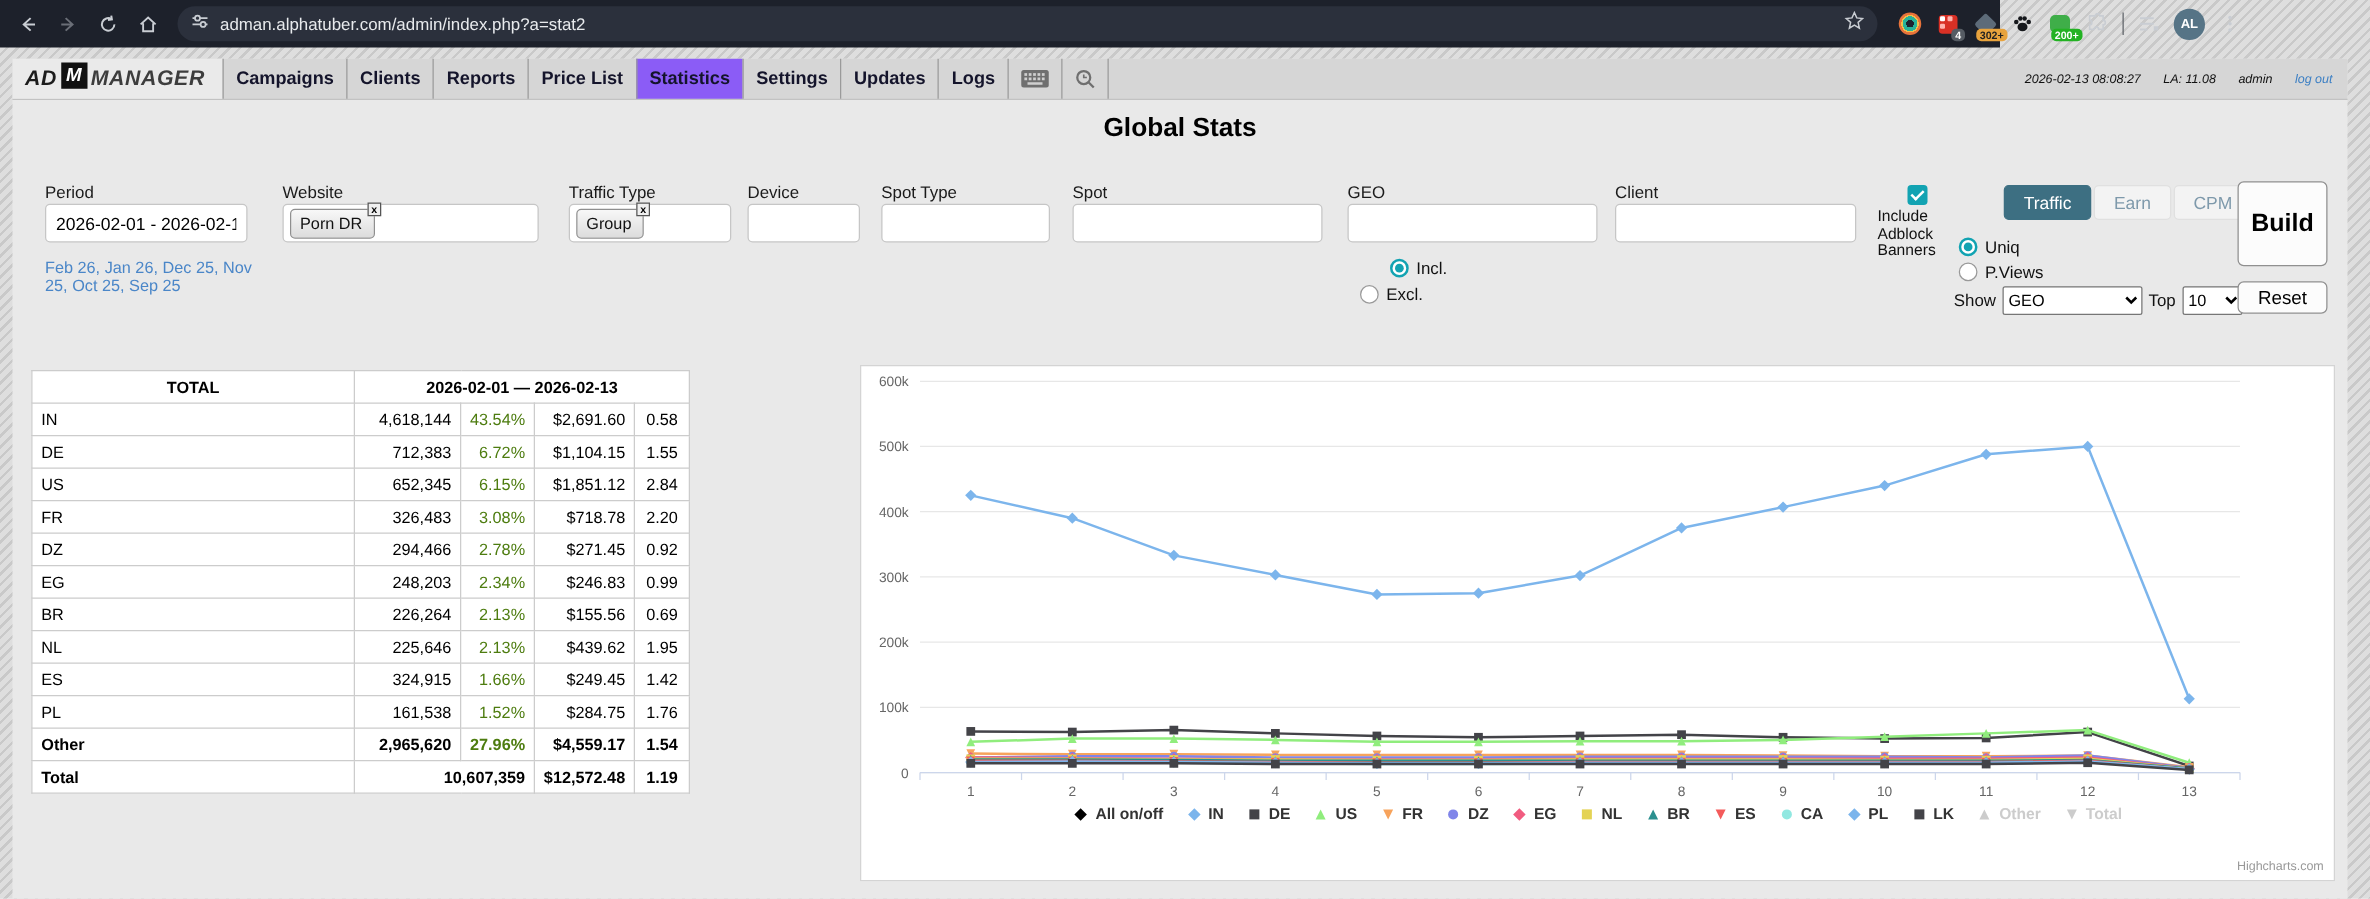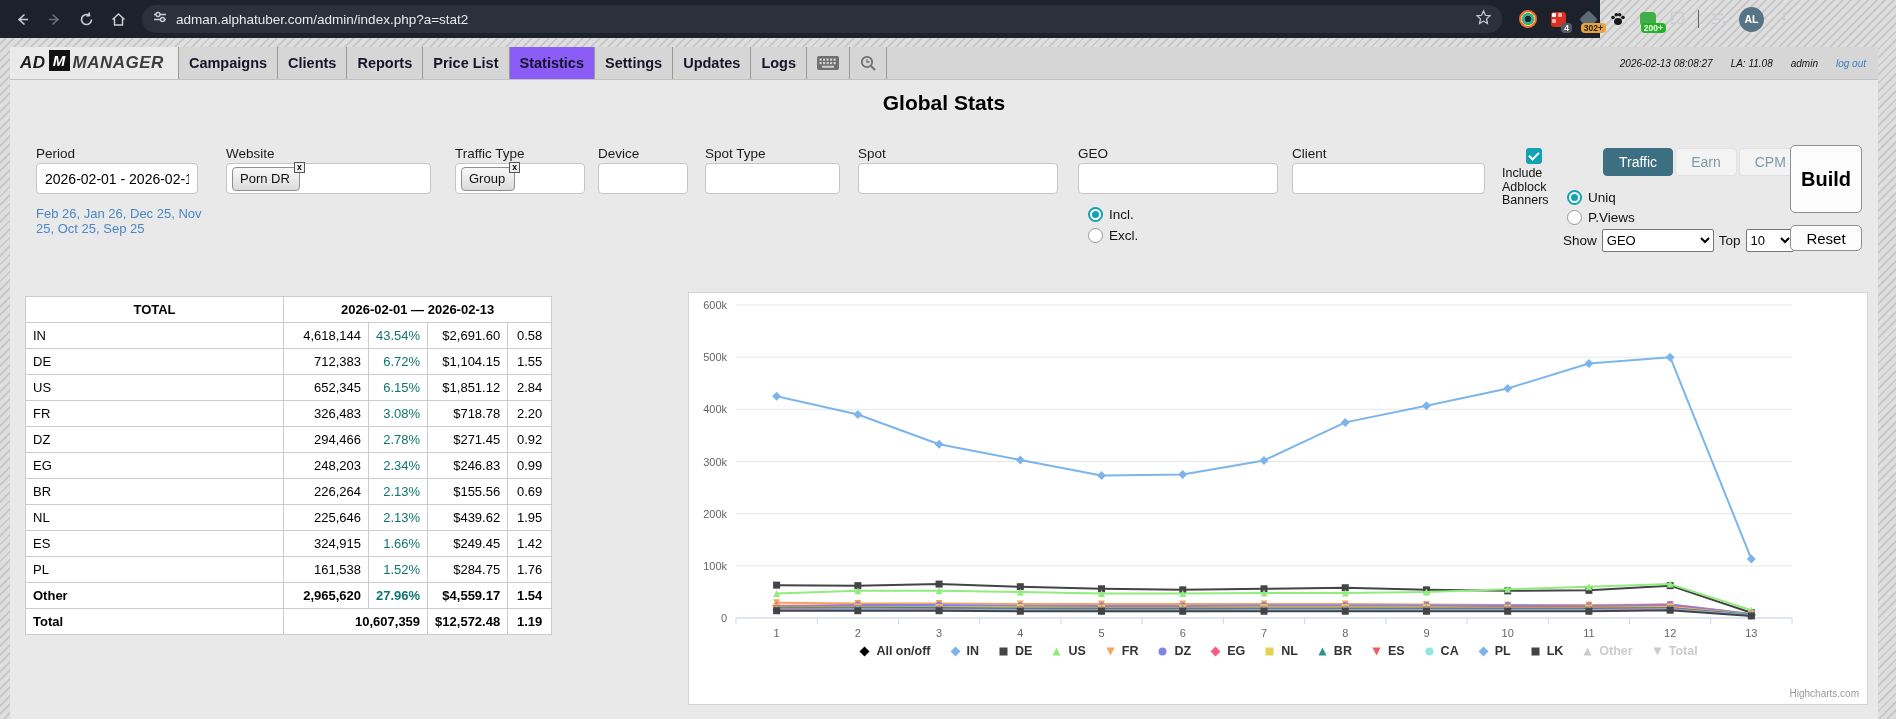--- a/index.html
+++ b/index.html
@@ -83,21 +83,21 @@
   .show-row { position:absolute; display:flex; align-items:center; gap:5px; font-size:13.5px; color:#111; }
   .sel { font-family:inherit; font-size:13px; height:23px; border:1px solid #767676; border-radius:2px; background:#fff; }
   .big-btn { position:absolute; background:#fcfcfc; border:1px solid #909090; border-radius:5px; color:#000;
              display:flex; align-items:center; justify-content:center; cursor:pointer; font-family:inherit; }
   
   .stats-table { position:absolute; left:15px; top:249px; border-collapse:collapse; background:#fff; font-size:13px; color:#000; }
   .stats-table td, .stats-table th { border:1px solid #ccc; height:26px; padding:0 7px; }
   .stats-table th { font-weight:bold; text-align:center; }
   .td-geo { text-align:left; }
   .td-vol, .td-pct, .td-earn { text-align:right; }
-  .td-pct { color:#0f766e; }
+  .td-pct { color:#4d7c0f; }
   .td-cpm { text-align:center; }
   tr.bold td { font-weight:bold; }
   
   .chart-panel { position:absolute; left:678px; top:245px; width:1180px; height:413px; background:#fff;
                  border:1px solid #d4d4d4; }
   .legend { position:absolute; left:0; top:351px; width:100%; display:flex; justify-content:center;
             align-items:center; list-style:none; }
   .legend li { display:flex; align-items:center; gap:5px; margin:0 9px; font-size:12.5px; font-weight:bold;
                color:#333; cursor:pointer; }
   .legend li.disabled { color:#ccc; }
@@ -268,21 +268,21 @@
   <input class="finput" style="left: 588px; top: 116px; width: 90px;">
 
   <div class="flabel" style="left:695px; top:99px;">Spot Type</div>
   <input class="finput" style="left: 695px; top: 116px; width: 135px;">
 
   <div class="flabel" style="left:848px; top:99px;">Spot</div>
   <input class="finput" style="left: 848px; top: 116px; width: 200px;">
 
   <div class="flabel" style="left:1068px; top:99px;">GEO</div>
   <input class="finput" style="left: 1068px; top: 116px; width: 200px;">
-  <div class="radio-row" style="left:1078px; top:160px;">
+  <div class="radio-row" style="left:1102px; top:160px;">
     <span class="radio checked"></span>
     <span>Incl.</span>
   </div>
   <div class="radio-row" style="left:1078px; top:181px;">
     <span class="radio"></span>
     <span>Excl.</span>
   </div>
 
   <div class="flabel" style="left:1282px; top:99px;">Client</div>
   <input class="finput" style="left: 1282px; top: 116px; width: 193px;">

